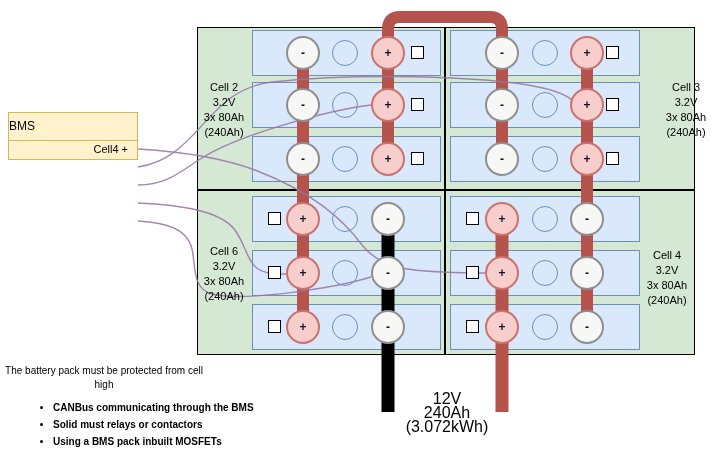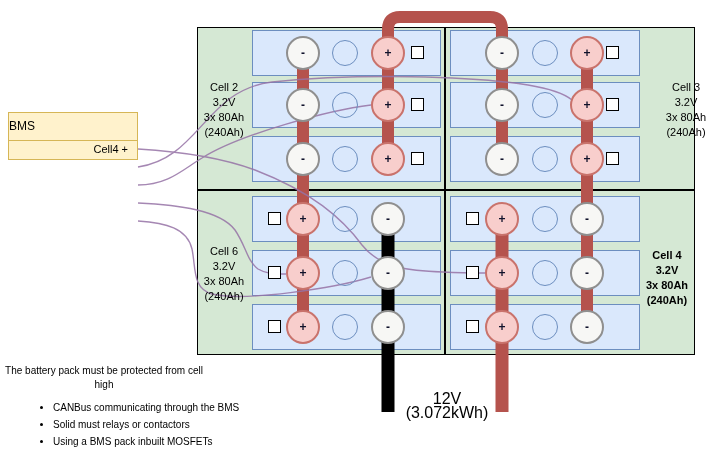--- a/index.html
+++ b/index.html
@@ -19,21 +19,21 @@
   .terminal.plus{background:var(--terminal_pink);border:2px solid var(--terminal_pink_border);}
   .terminal.minus{background:var(--terminal_white);border:2px solid var(--terminal_white_border);}
   .port{position:absolute;width:26px;height:26px;border-radius:50%;border:1px solid var(--battery_border);box-sizing:border-box;z-index:5;}
   .sense-square{position:absolute;width:13px;height:13px;background:#fff;border:1px solid #000;box-sizing:border-box;z-index:5;}
   .bms{position:absolute;left:8px;top:112px;width:130px;background:var(--bms_yellow);border:1px solid var(--bms_border);box-sizing:border-box;z-index:6;}
   .bms-title{height:27px;line-height:27px;text-align:left;font-size:12px;}
   .bms-row{height:18px;line-height:17px;border-top:1px solid var(--bms_border);text-align:right;padding-right:9px;font-size:11px;}
   .note{position:absolute;left:3px;top:364px;width:260px;font-size:10px;line-height:14px;z-index:2;}
   .note-heading{width:202px;text-align:center;}
   .note ul{margin:9px 0 0 0;padding-left:50px;}
-  .note li{margin-bottom:3px;}
+  .note li{margin-bottom:3px;font-weight:bold;}
   .output-label{position:absolute;left:392px;top:392px;width:110px;text-align:center;font-size:16px;line-height:14px;z-index:2;}
 </style>
 </head>
 <body>
 
 <div id="diagram">
 
   <svg id="wiring" width="723" height="466">
 
     <path fill="none" stroke-width="12" d="M 303,50 L 303,330" stroke="#b5534d"></path>
@@ -62,20 +62,21 @@
     </div>
     <ul>
       <li>CANBus communicating through the BMS</li>
       <li>Solid must relays or contactors</li>
       <li>Using a BMS pack inbuilt MOSFETs</li>
     </ul>
   </div>
 
   <div class="output-label">
     <div>12V</div>
+    <div>240Ah</div>
     <div>(3.072kWh)</div>
   </div>
 
 <div class="quadrant" style="left: 197px; top: 27px; width: 248px; height: 163px;"></div>
     <div class="battery" style="left: 252px; top: 30px; width: 189px; height: 46px;"></div>
     <div class="terminal minus" style="left: 286px; top: 36px;">-</div>
     <div class="port" style="left: 332px; top: 40px;"></div>
     <div class="terminal plus" style="left: 371px; top: 36px;">+</div>
     <div class="sense-square" style="left: 411px; top: 46px;"></div>
     <div class="battery" style="left: 252px; top: 82px; width: 189px; height: 46px;"></div>
@@ -147,19 +148,19 @@
     <div class="battery" style="left: 450px; top: 250px; width: 190px; height: 46px;"></div>
     <div class="sense-square" style="left: 466px; top: 266px;"></div>
     <div class="terminal plus" style="left: 485px; top: 256px;">+</div>
     <div class="port" style="left: 532px; top: 260px;"></div>
     <div class="terminal minus" style="left: 570px; top: 256px;">-</div>
     <div class="battery" style="left: 450px; top: 304px; width: 190px; height: 46px;"></div>
     <div class="sense-square" style="left: 466px; top: 320px;"></div>
     <div class="terminal plus" style="left: 485px; top: 310px;">+</div>
     <div class="port" style="left: 532px; top: 314px;"></div>
     <div class="terminal minus" style="left: 570px; top: 310px;">-</div>
-    <div class="cell-label" style="left: 638px; top: 248px; font-weight: bold;">
+    <div class="cell-label" style="left: 638px; top: 248px;">
       <div>Cell 4</div>
       <div>3.2V</div>
       <div>3x 80Ah</div>
       <div>(240Ah)</div>
     </div>
   </div>
 
 </body></html>

